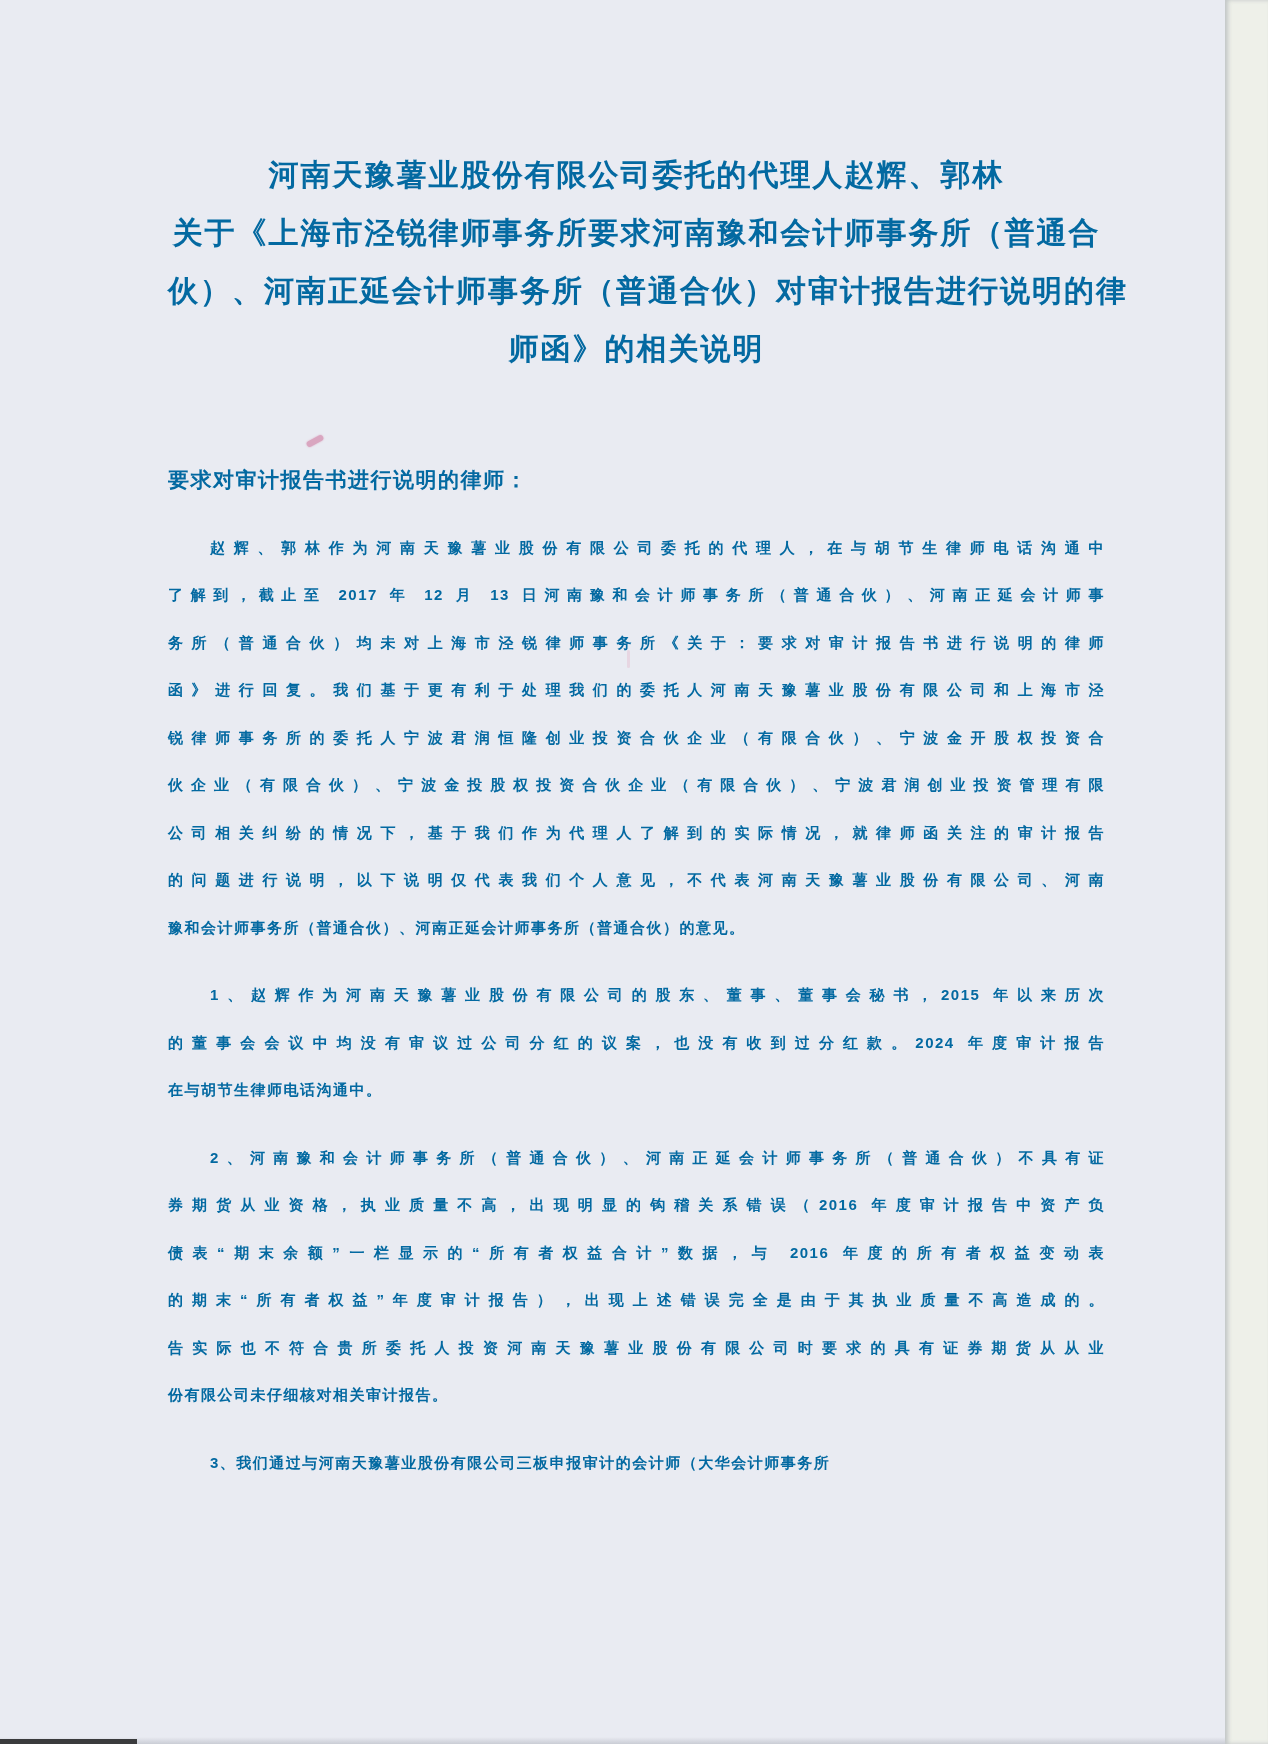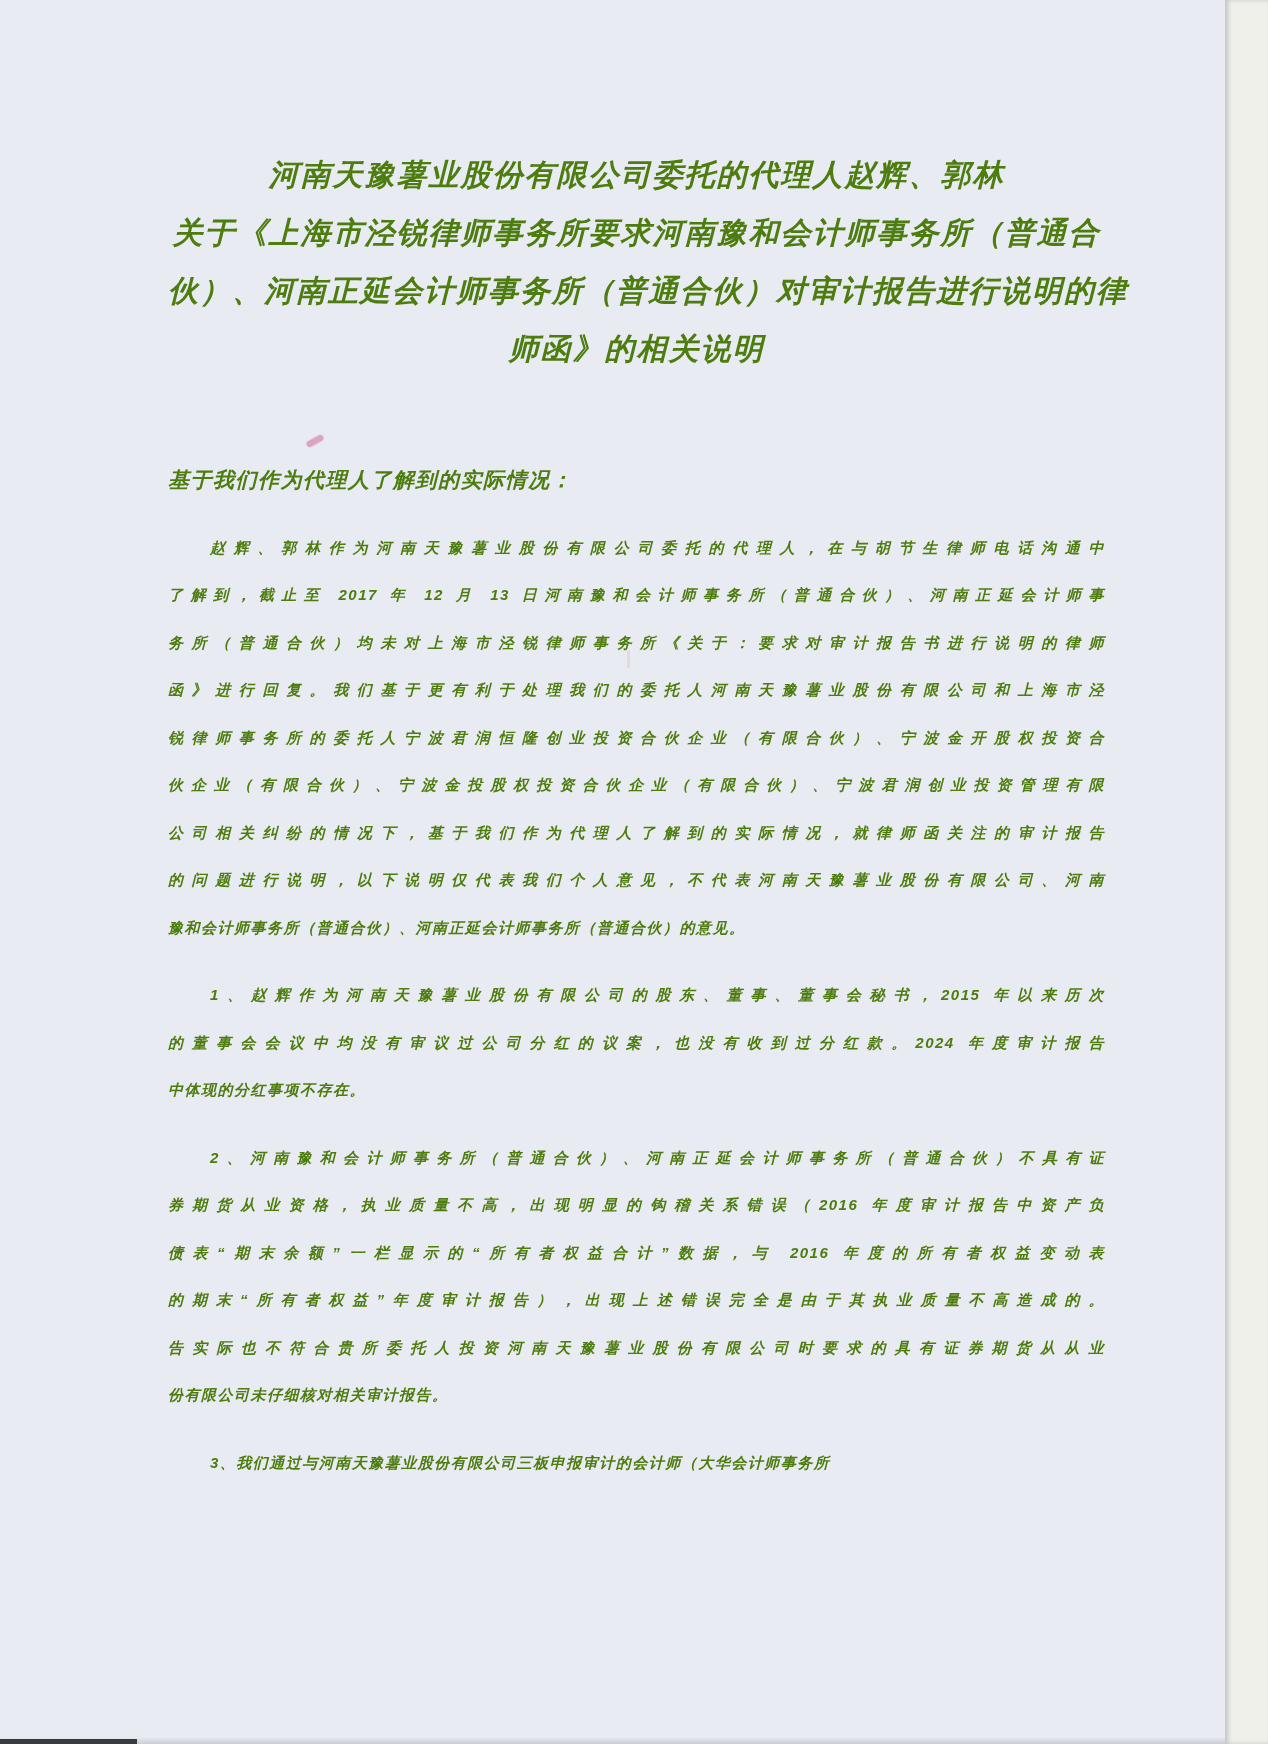--- a/index.html
+++ b/index.html
@@ -29,22 +29,21 @@
   }
   
   .bottom-bar {
     position: absolute; left: 0; bottom: 0;
     width: 137px; height: 5px;
     background: #3a3b3d;
   }
   .textcol {
     position: absolute; left: 168px; top: 0;
     width: 937px;
-    color: #4d7c0f;
-    font-style: italic;
+    color: #0369a1;
   }
   .title-line {
     height: 58px; line-height: 58px;
     text-align: center;
     font-size: 30px; font-weight: bold;
     letter-spacing: 2px;
     white-space: nowrap;
   }
   .title { margin-top: 146px; }
   .salutation {
@@ -84,37 +83,37 @@
 
 <div class="scan">
   <div class="scanner-strip"></div>
   <div class="textcol">
     <div class="title">
       <div class="title-line">河南天豫薯业股份有限公司委托的代理人赵辉、郭林</div>
       <div class="title-line">关于《上海市泾锐律师事务所要求河南豫和会计师事务所（普通合</div>
       <div class="title-line">伙）、河南正延会计师事务所（普通合伙）对审计报告进行说明的律</div>
       <div class="title-line">师函》的相关说明</div>
     </div>
-    <div class="salutation">基于我们作为代理人了解到的实际情况：</div>
+    <div class="salutation">要求对审计报告书进行说明的律师：</div>
     <div id="paragraphs">
         <div class="para">
           <div class="line indent">赵辉、郭林作为河南天豫薯业股份有限公司委托的代理人，在与胡节生律师电话沟通中</div>
           <div class="line">了解到，截止至 2017 年 12 月 13 日河南豫和会计师事务所（普通合伙）、河南正延会计师事</div>
           <div class="line">务所（普通合伙）均未对上海市泾锐律师事务所《关于：要求对审计报告书进行说明的律师</div>
           <div class="line">函》进行回复。我们基于更有利于处理我们的委托人河南天豫薯业股份有限公司和上海市泾</div>
           <div class="line">锐律师事务所的委托人宁波君润恒隆创业投资合伙企业（有限合伙）、宁波金开股权投资合</div>
           <div class="line">伙企业（有限合伙）、宁波金投股权投资合伙企业（有限合伙）、宁波君润创业投资管理有限</div>
           <div class="line">公司相关纠纷的情况下，基于我们作为代理人了解到的实际情况，就律师函关注的审计报告</div>
           <div class="line">的问题进行说明，以下说明仅代表我们个人意见，不代表河南天豫薯业股份有限公司、河南</div>
           <div class="line end">豫和会计师事务所（普通合伙）、河南正延会计师事务所（普通合伙）的意见。</div>
         </div>
         <div class="para">
           <div class="line indent">1、赵辉作为河南天豫薯业股份有限公司的股东、董事、董事会秘书，2015 年以来历次</div>
           <div class="line">的董事会会议中均没有审议过公司分红的议案，也没有收到过分红款。2024 年度审计报告</div>
-          <div class="line end">中体现的分红事项不存在。</div>
+          <div class="line end">在与胡节生律师电话沟通中。</div>
         </div>
         <div class="para">
           <div class="line indent">2、河南豫和会计师事务所（普通合伙）、河南正延会计师事务所（普通合伙）不具有证</div>
           <div class="line">券期货从业资格，执业质量不高，出现明显的钩稽关系错误（2016 年度审计报告中资产负</div>
           <div class="line">债表“期末余额”一栏显示的“所有者权益合计”数据，与 2016 年度的所有者权益变动表</div>
           <div class="line">的期末“所有者权益”年度审计报告），出现上述错误完全是由于其执业质量不高造成的。</div>
           <div class="line">告实际也不符合贵所委托人投资河南天豫薯业股份有限公司时要求的具有证券期货从从业</div>
           <div class="line end">份有限公司未仔细核对相关审计报告。</div>
         </div>
         <div class="para">

